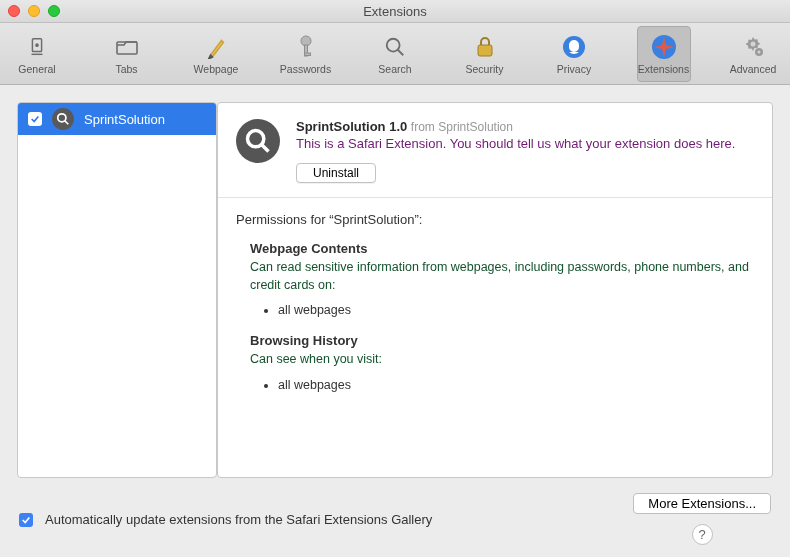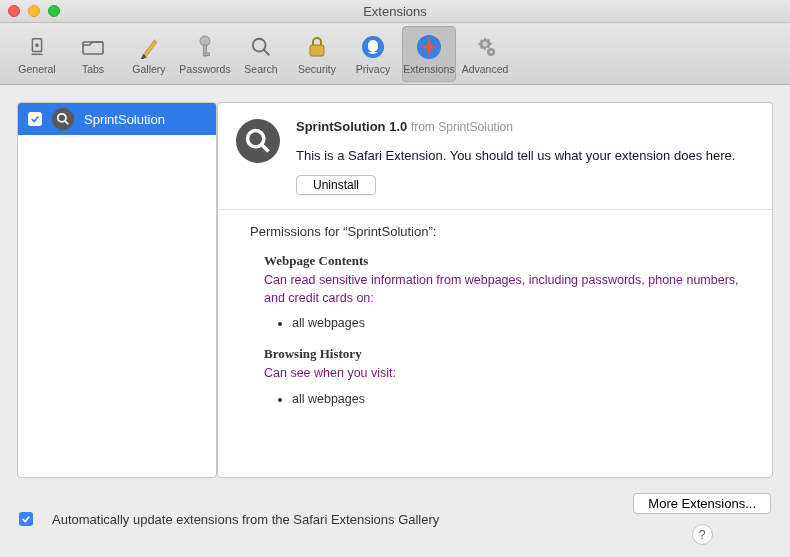--- a/index.html
+++ b/index.html
@@ -8,21 +8,21 @@
     
     .titlebar { height: 23px; background: linear-gradient(#e8e8e8, #d8d8d8); display: flex; align-items: center; padding: 0 8px; position: relative; border-bottom: 1px solid #bfbfbf; }
     .traffic { display: flex; gap: 8px; }
     .traffic span { width: 12px; height: 12px; border-radius: 50%; display: inline-block; }
     .t-close { background: #ff5f57; border: 0.5px solid #e0443e; }
     .t-min { background: #ffbd2e; border: 0.5px solid #dea123; }
     .t-max { background: #28c940; border: 0.5px solid #1aab29; }
     .titlebar-title { position: absolute; left: 0; right: 0; text-align: center; font-size: 13px; color: #4a4a4a; pointer-events: none; }
 
     
-    .toolbar { height: 62px; background: linear-gradient(#e5e5e5, #d4d4d4); border-bottom: 1px solid #b3b3b3; display: flex; align-items: center; padding: 0 10px; gap: 2px; }
+    .toolbar { height: 62px; background: linear-gradient(#e5e5e5, #d4d4d4); border-bottom: 1px solid #b3b3b3; display: flex; align-items: center; padding: 0 10px; gap: 2px; justify-content: space-between; }
     .tool-item { display: flex; flex-direction: column; align-items: center; justify-content: center; width: 54px; height: 56px; border-radius: 4px; gap: 2px; cursor: pointer; }
     .tool-item.active { background: #c1c1c1; border: 0.5px solid #a9a9a9; }
     .tool-item .ticon { width: 28px; height: 28px; display: flex; align-items: center; justify-content: center; color: #6d6d6d; }
     .tool-item .tlabel { font-size: 10.5px; color: #555; }
 
     
     .content { flex: 1; padding: 17px 17px 12px 17px; display: flex; flex-direction: column; gap: 11px; }
     .panels { flex: 1; display: flex; }
 
     .sidebar { width: 200px; background: #fff; border: 1px solid #c8c8c8; border-radius: 4px; overflow: hidden; }
@@ -30,36 +30,36 @@
     .sidebar-item .chk { width: 14px; height: 14px; background: #fff; border-radius: 3px; display: flex; align-items: center; justify-content: center; }
     .sidebar-item .chk svg { width: 10px; height: 10px; color: #2f7bea; }
     .sidebar-item .magnify { width: 22px; height: 22px; background: #595959; border-radius: 50%; display: flex; align-items: center; justify-content: center; }
     .sidebar-item .magnify svg { color: #fff; }
 
     .detail { flex: 1; background: #fff; border: 1px solid #c8c8c8; border-radius: 4px; overflow: hidden; display: flex; flex-direction: column; }
     .detail-top { padding: 16px 18px 14px 18px; display: flex; gap: 16px; border-bottom: 1px solid #e2e2e2; }
     .big-icon { width: 44px; height: 44px; background: #555; border-radius: 50%; display: flex; align-items: center; justify-content: center; flex-shrink: 0; }
     .big-icon svg { color: #fff; }
     .detail-info { flex: 1; }
-    .detail-title { font-size: 13px; color: #2b2b2b; margin-bottom: 13px; }
+    .detail-title { font-size: 13px; color: #2b2b2b; margin-bottom: 1px; }
     .detail-title .from { color: #989898; font-weight: 400; font-size: 12px; }
-    .detail-desc { font-size: 13px; color: #0f172a; line-height: 1.4; margin-bottom: 10px; }
+    .detail-desc { font-size: 13px; color: #701a75; line-height: 1.4; margin-bottom: 10px; }
     .uninstall-btn { font-size: 12px; padding: 2px 16px; background: #fff; border: 1px solid #c2c2c2; border-radius: 4px; cursor: pointer; box-shadow: 0 1px 0 rgba(0,0,0,0.05); }
 
-    .perms { padding: 14px 32px; font-size: 13px; color: #333; }
+    .perms { padding: 14px 18px; font-size: 13px; color: #333; }
     .perms-title { margin-bottom: 14px; }
     .perm-group { margin: 0 0 16px 14px; }
-    .perm-group h4 { font-size: 13px; font-weight: 600; margin-bottom: 3px; font-family: Liberation Serif, serif; }
-    .perm-group .desc { color: #701a75; font-size: 12.5px; line-height: 1.4; margin-bottom: 6px; }
+    .perm-group h4 { font-size: 13px; font-weight: 600; margin-bottom: 3px; }
+    .perm-group .desc { color: #14532d; font-size: 12.5px; line-height: 1.4; margin-bottom: 6px; }
     .perm-group ul { margin-left: 28px; font-size: 12.5px; }
     .perm-group li { margin: 9px 0; }
 
     
     .footer { display: flex; align-items: center; justify-content: space-between; padding: 4px 2px 0; }
-    .footer-left { display: flex; align-items: center; gap: 19px; font-size: 13px; color: #333; }
+    .footer-left { display: flex; align-items: flex-end; gap: 12px; font-size: 13px; color: #333; }
     .footer-left .fchk { width: 14px; height: 14px; background: #3b82f6; border-radius: 3px; display: flex; align-items: center; justify-content: center; }
     .footer-left .fchk svg { width: 10px; height: 10px; color: #fff; }
     .footer-right { display: flex; align-items: center; gap: 10px; flex-direction: column; }
     .more-btn { font-size: 13px; padding: 2px 14px; background: #fff; border: 1px solid #bfbfbf; border-radius: 4px; cursor: pointer; }
     .help-btn { width: 21px; height: 21px; border-radius: 50%; border: 1px solid #bfbfbf; background: #fff; font-size: 13px; color: #666; display: flex; align-items: center; justify-content: center; cursor: pointer; }
 
     
   </style>
 </head>
 <body>
@@ -93,21 +93,21 @@
     </span>
     <span class="tlabel">Tabs</span>
   </div>
   <div class="tool-item">
     <span class="ticon">
       <svg width="22" height="24" viewBox="0 0 24 26" fill="none" stroke="#caa33a" stroke-width="1.8">
           <path d="M6 22 L18 6 L20 8 L8 24 Z" fill="#f2c75c"></path>
           <path d="M6 22 L4 26 L8 24 Z" fill="#555" stroke="#555"></path>
         </svg>
     </span>
-    <span class="tlabel">Gallery</span>
+    <span class="tlabel">Webpage</span>
   </div>
   <div class="tool-item">
     <span class="ticon">
       <svg width="20" height="24" viewBox="0 0 20 24" fill="#b8b8b8" stroke="#8e8e8e" stroke-width="1">
           <circle cx="10" cy="6" r="5"></circle>
           <rect x="8.5" y="10" width="3" height="11"></rect>
           <rect x="8.5" y="18" width="6" height="2.5"></rect>
         </svg>
     </span>
     <span class="tlabel">Passwords</span>

